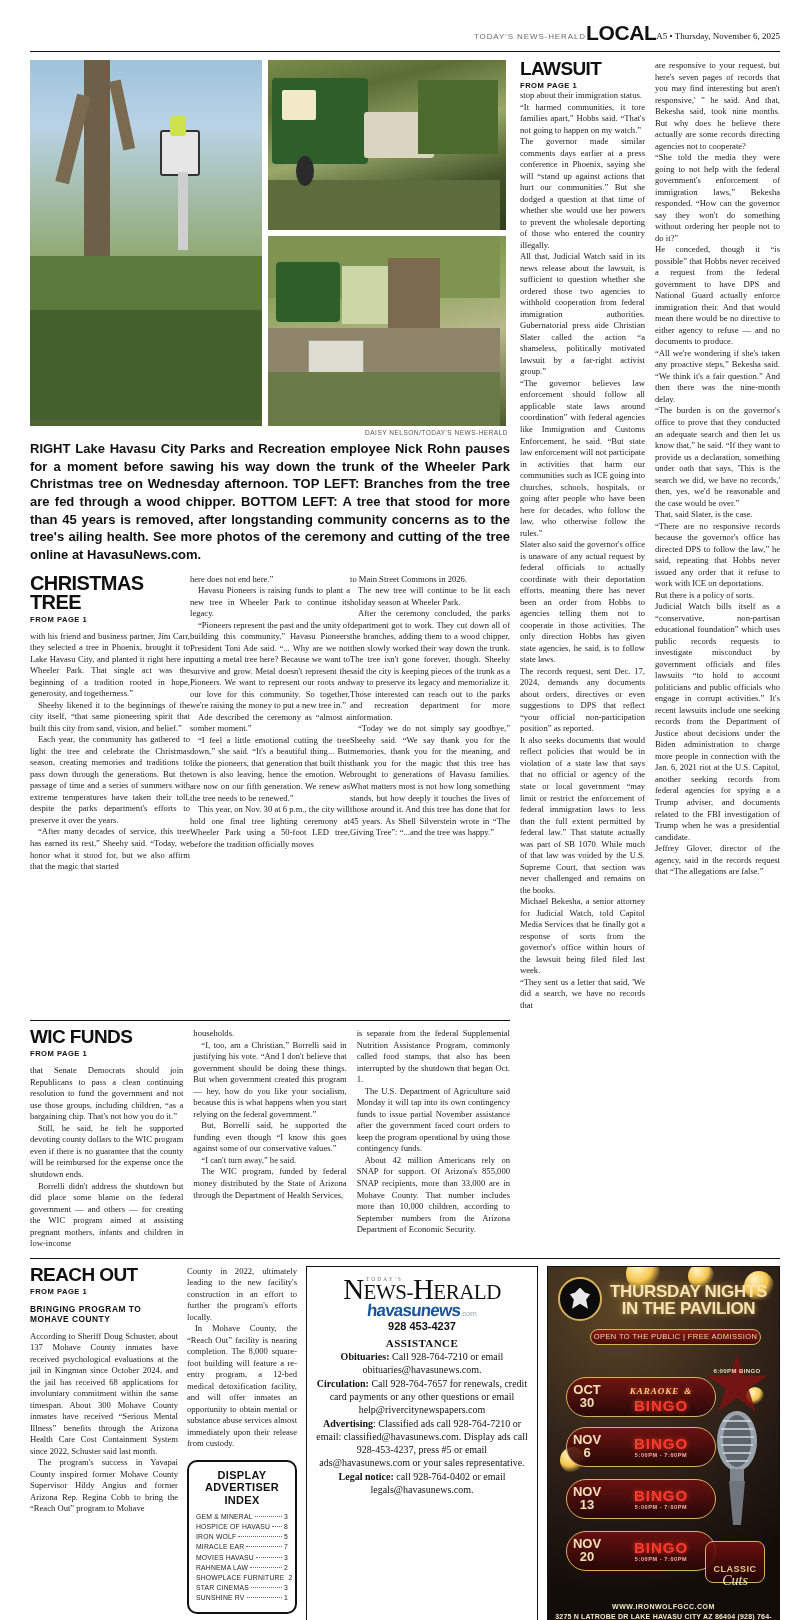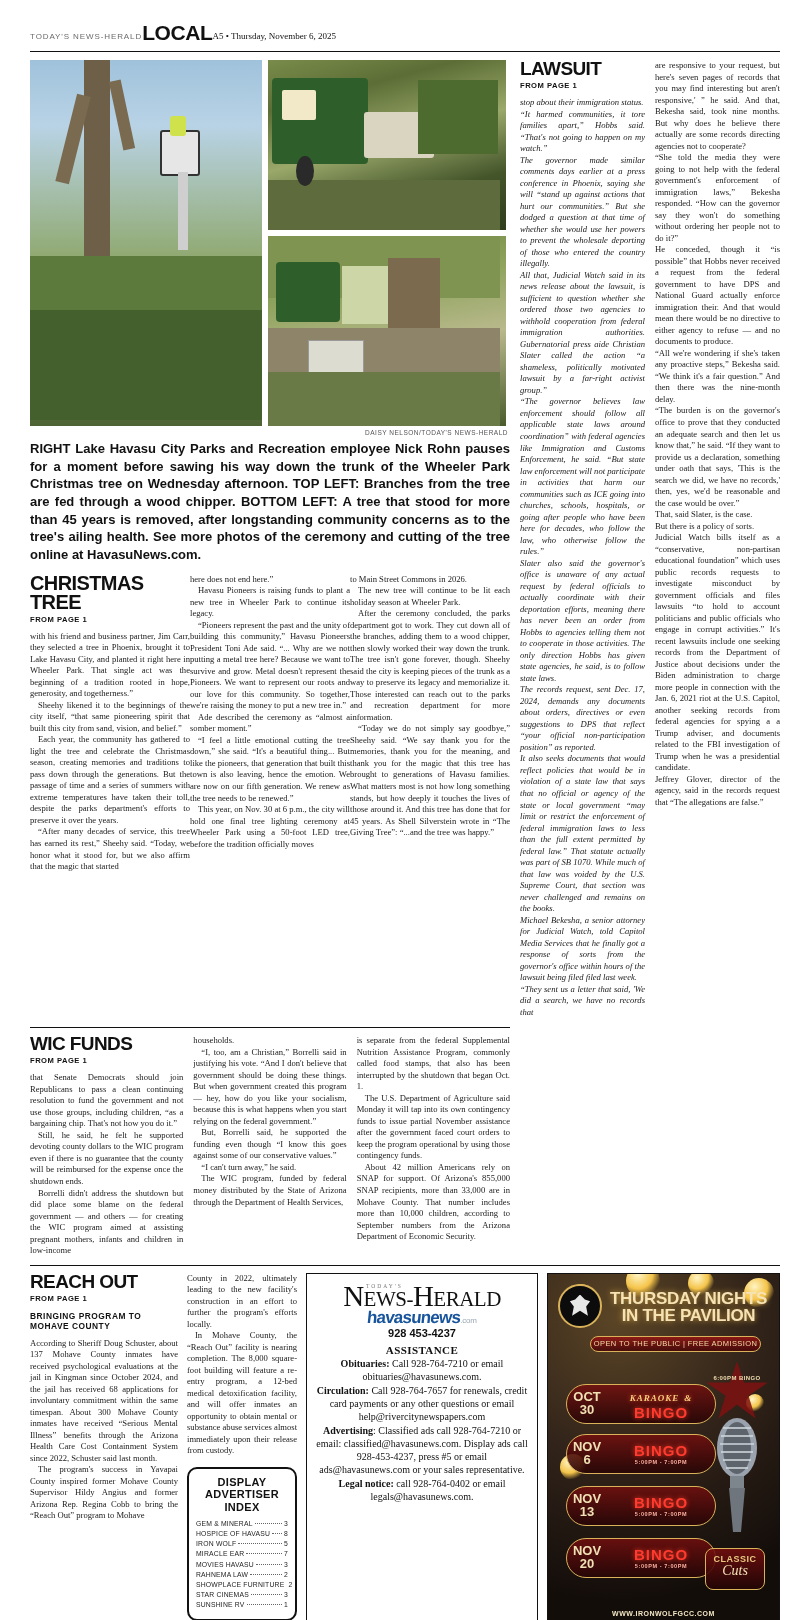--- a/index.html
+++ b/index.html
@@ -7,21 +7,21 @@
     width: 810px; height: 1620px;
     background: #ffffff;
     font-family: "Liberation Serif", serif;
     color: #111;
     overflow: hidden;
   }
   .page { position: relative; width: 810px; height: 1620px; padding: 0 14px; }
 
   
   .topbar {
-    display: flex; align-items: flex-end; justify-content: flex-start;
+    display: flex; align-items: flex-end; justify-content: flex-end;
     padding: 22px 16px 4px 16px;
   }
   .topbar-left {
     font-family: "Liberation Sans", sans-serif;
     font-size: 8px; letter-spacing: .9px; color: #6b6b6b; font-weight: 400;
     padding-bottom: 2px;
   }
   .topbar-center {
     font-family: "Liberation Sans", sans-serif;
     font-weight: 700; font-size: 21px; letter-spacing: -0.4px; color: #111;
@@ -207,21 +207,21 @@
     font-family: "Liberation Sans", sans-serif; font-weight: 700;
     font-size: 6px; color: #f0ddb0; line-height: 1.5; letter-spacing: .4px;
   }
   .ad-mic {
     position: absolute; right: 16px; top: 140px; width: 52px; height: 120px;
   }
   .ad-classic {
     position: absolute; right: 14px; bottom: 52px; width: 60px; height: 42px;
     border: 1px solid #d9b25a; border-radius: 8px;
     background: linear-gradient(180deg, rgba(120,14,14,.85), rgba(35,5,5,.95));
-    text-align: center; padding-top: 5px;
+    text-align: center; padding-top: 22px;
   }
   .ad-classic .l1 { font-family:"Liberation Sans",sans-serif; font-weight:700; font-size:9px; color:#e7c77e; letter-spacing:.5px;}
   .ad-classic .l2 { font-family:"Liberation Serif",serif; font-style:italic; font-size:14px; color:#f4e2b6; line-height:1;}
   .ad-foot {
     position: absolute; left: 0; right: 0; bottom: 8px; text-align: center;
     font-family: "Liberation Sans", sans-serif; font-weight: 700; color: #f3e6c4;
   }
   .ad-foot .u { font-size: 7px; letter-spacing: .5px; }
   .ad-foot .a { font-size: 7px; letter-spacing: .2px; margin-top: 3px; }
 </style>
@@ -305,41 +305,42 @@
             <p>“Today we do not simply say goodbye,” Sheehy said. “We say thank you for the memories, thank you for the meaning, and thank you for the magic that this tree has brought to generations of Havasu families. What matters most is not how long something stands, but how deeply it touches the lives of those around it. And this tree has done that for 45 years. As Shell Silverstein wrote in “The Giving Tree”: “...and the tree was happy.”</p>
           </div>
         </div>
       </div>
     </div>
 
     <div style="display:grid;grid-template-columns:1fr 1fr;column-gap:10px;">
       <div>
         <div class="hl sm">LAWSUIT</div>
         <div class="kicker">FROM PAGE 1</div>
-        <div class="col-txt" style="margin-top:7px;font-style:italic;">
+        <div class="col-txt" style="">
           <p class="noind">stop about their immigration status.</p>
           <p class="noind">“It harmed communities, it tore families apart,” Hobbs said. “That's not going to happen on my watch.”</p>
           <p class="noind">The governor made similar comments days earlier at a press conference in Phoenix, saying she will “stand up against actions that hurt our communities.” But she dodged a question at that time of whether she would use her powers to prevent the wholesale deporting of those who entered the country illegally.</p>
           <p class="noind">All that, Judicial Watch said in its news release about the lawsuit, is sufficient to question whether she ordered those two agencies to withhold cooperation from federal immigration authorities. Gubernatorial press aide Christian Slater called the action “a shameless, politically motivated lawsuit by a far-right activist group.”</p>
           <p class="noind">“The governor believes law enforcement should follow all applicable state laws around coordination” with federal agencies like Immigration and Customs Enforcement, he said. “But state law enforcement will not participate in activities that harm our communities such as ICE going into churches, schools, hospitals, or going after people who have been here for decades, who follow the law, who otherwise follow the rules.”</p>
           <p class="noind">Slater also said the governor's office is unaware of any actual request by federal officials to actually coordinate with their deportation efforts, meaning there has never been an order from Hobbs to agencies telling them not to cooperate in those activities. The only direction Hobbs has given state agencies, he said, is to follow state laws.</p>
           <p class="noind">The records request, sent Dec. 17, 2024, demands any documents about orders, directives or even suggestions to DPS that reflect “your official non-participation position” as reported.</p>
           <p class="noind">It also seeks documents that would reflect policies that would be in violation of a state law that says that no official or agency of the state or local government “may limit or restrict the enforcement of federal immigration laws to less than the full extent permitted by federal law.” That statute actually was part of SB 1070. While much of that law was voided by the U.S. Supreme Court, that section was never challenged and remains on the books.</p>
           <p class="noind">Michael Bekesha, a senior attorney for Judicial Watch, told Capitol Media Services that he finally got a response of sorts from the governor's office within hours of the lawsuit being filed filed last week.</p>
           <p class="noind">“They sent us a letter that said, 'We did a search, we have no records that</p>
         </div>
       </div>
       <div>
         <div class="col-txt">
           <p class="noind">are responsive to your request, but here's seven pages of records that you may find interesting but aren't responsive,' ” he said. And that, Bekesha said, took nine months. But why does he believe there actually are some records directing agencies not to cooperate?</p>
           <p class="noind">“She told the media they were going to not help with the federal government's enforcement of immigration laws,” Bekesha responded. “How can the governor say they won't do something without ordering her people not to do it?”</p>
           <p class="noind">He conceded, though it “is possible” that Hobbs never received a request from the federal government to have DPS and National Guard actually enforce immigration their. And that would mean there would be no directive to either agency to refuse — and no documents to produce.</p>
           <p class="noind">“All we're wondering if she's taken any proactive steps,” Bekesha said. “We think it's a fair question.” And then there was the nine-month delay.</p>
           <p class="noind">“The burden is on the governor's office to prove that they conducted an adequate search and then let us know that,” he said. “If they want to provide us a declaration, something under oath that says, 'This is the search we did, we have no records,' then, yes, we'd be reasonable and the case would be over.”</p>
           <p class="noind">That, said Slater, is the case.</p>
+          <p class="noind">“There are no responsive records because the governor's office has directed DPS to follow the law,” he said, repeating that Hobbs never issued any order that it refuse to work with ICE on deportations.</p>
           <p class="noind">But there is a policy of sorts.</p>
           <p class="noind">Judicial Watch bills itself as a “conservative, non-partisan educational foundation” which uses public records requests to investigate misconduct by government officials and files lawsuits “to hold to account politicians and public officials who engage in corrupt activities.” It's recent lawsuits include one seeking records from the Department of Justice about decisions under the Biden administration to charge more people in connection with the Jan. 6, 2021 riot at the U.S. Capitol, another seeking records from federal agencies for spying a a Trump adviser, and documents related to the FBI investigation of Trump when he was a presidential candidate.</p>
           <p class="noind">Jeffrey Glover, director of the agency, said in the records request that “The allegations are false.”</p>
         </div>
       </div>
     </div>
   </div>
 
   <div style="padding:0 16px;">
     <div class="hr-thin" style="width:480px;"></div>

